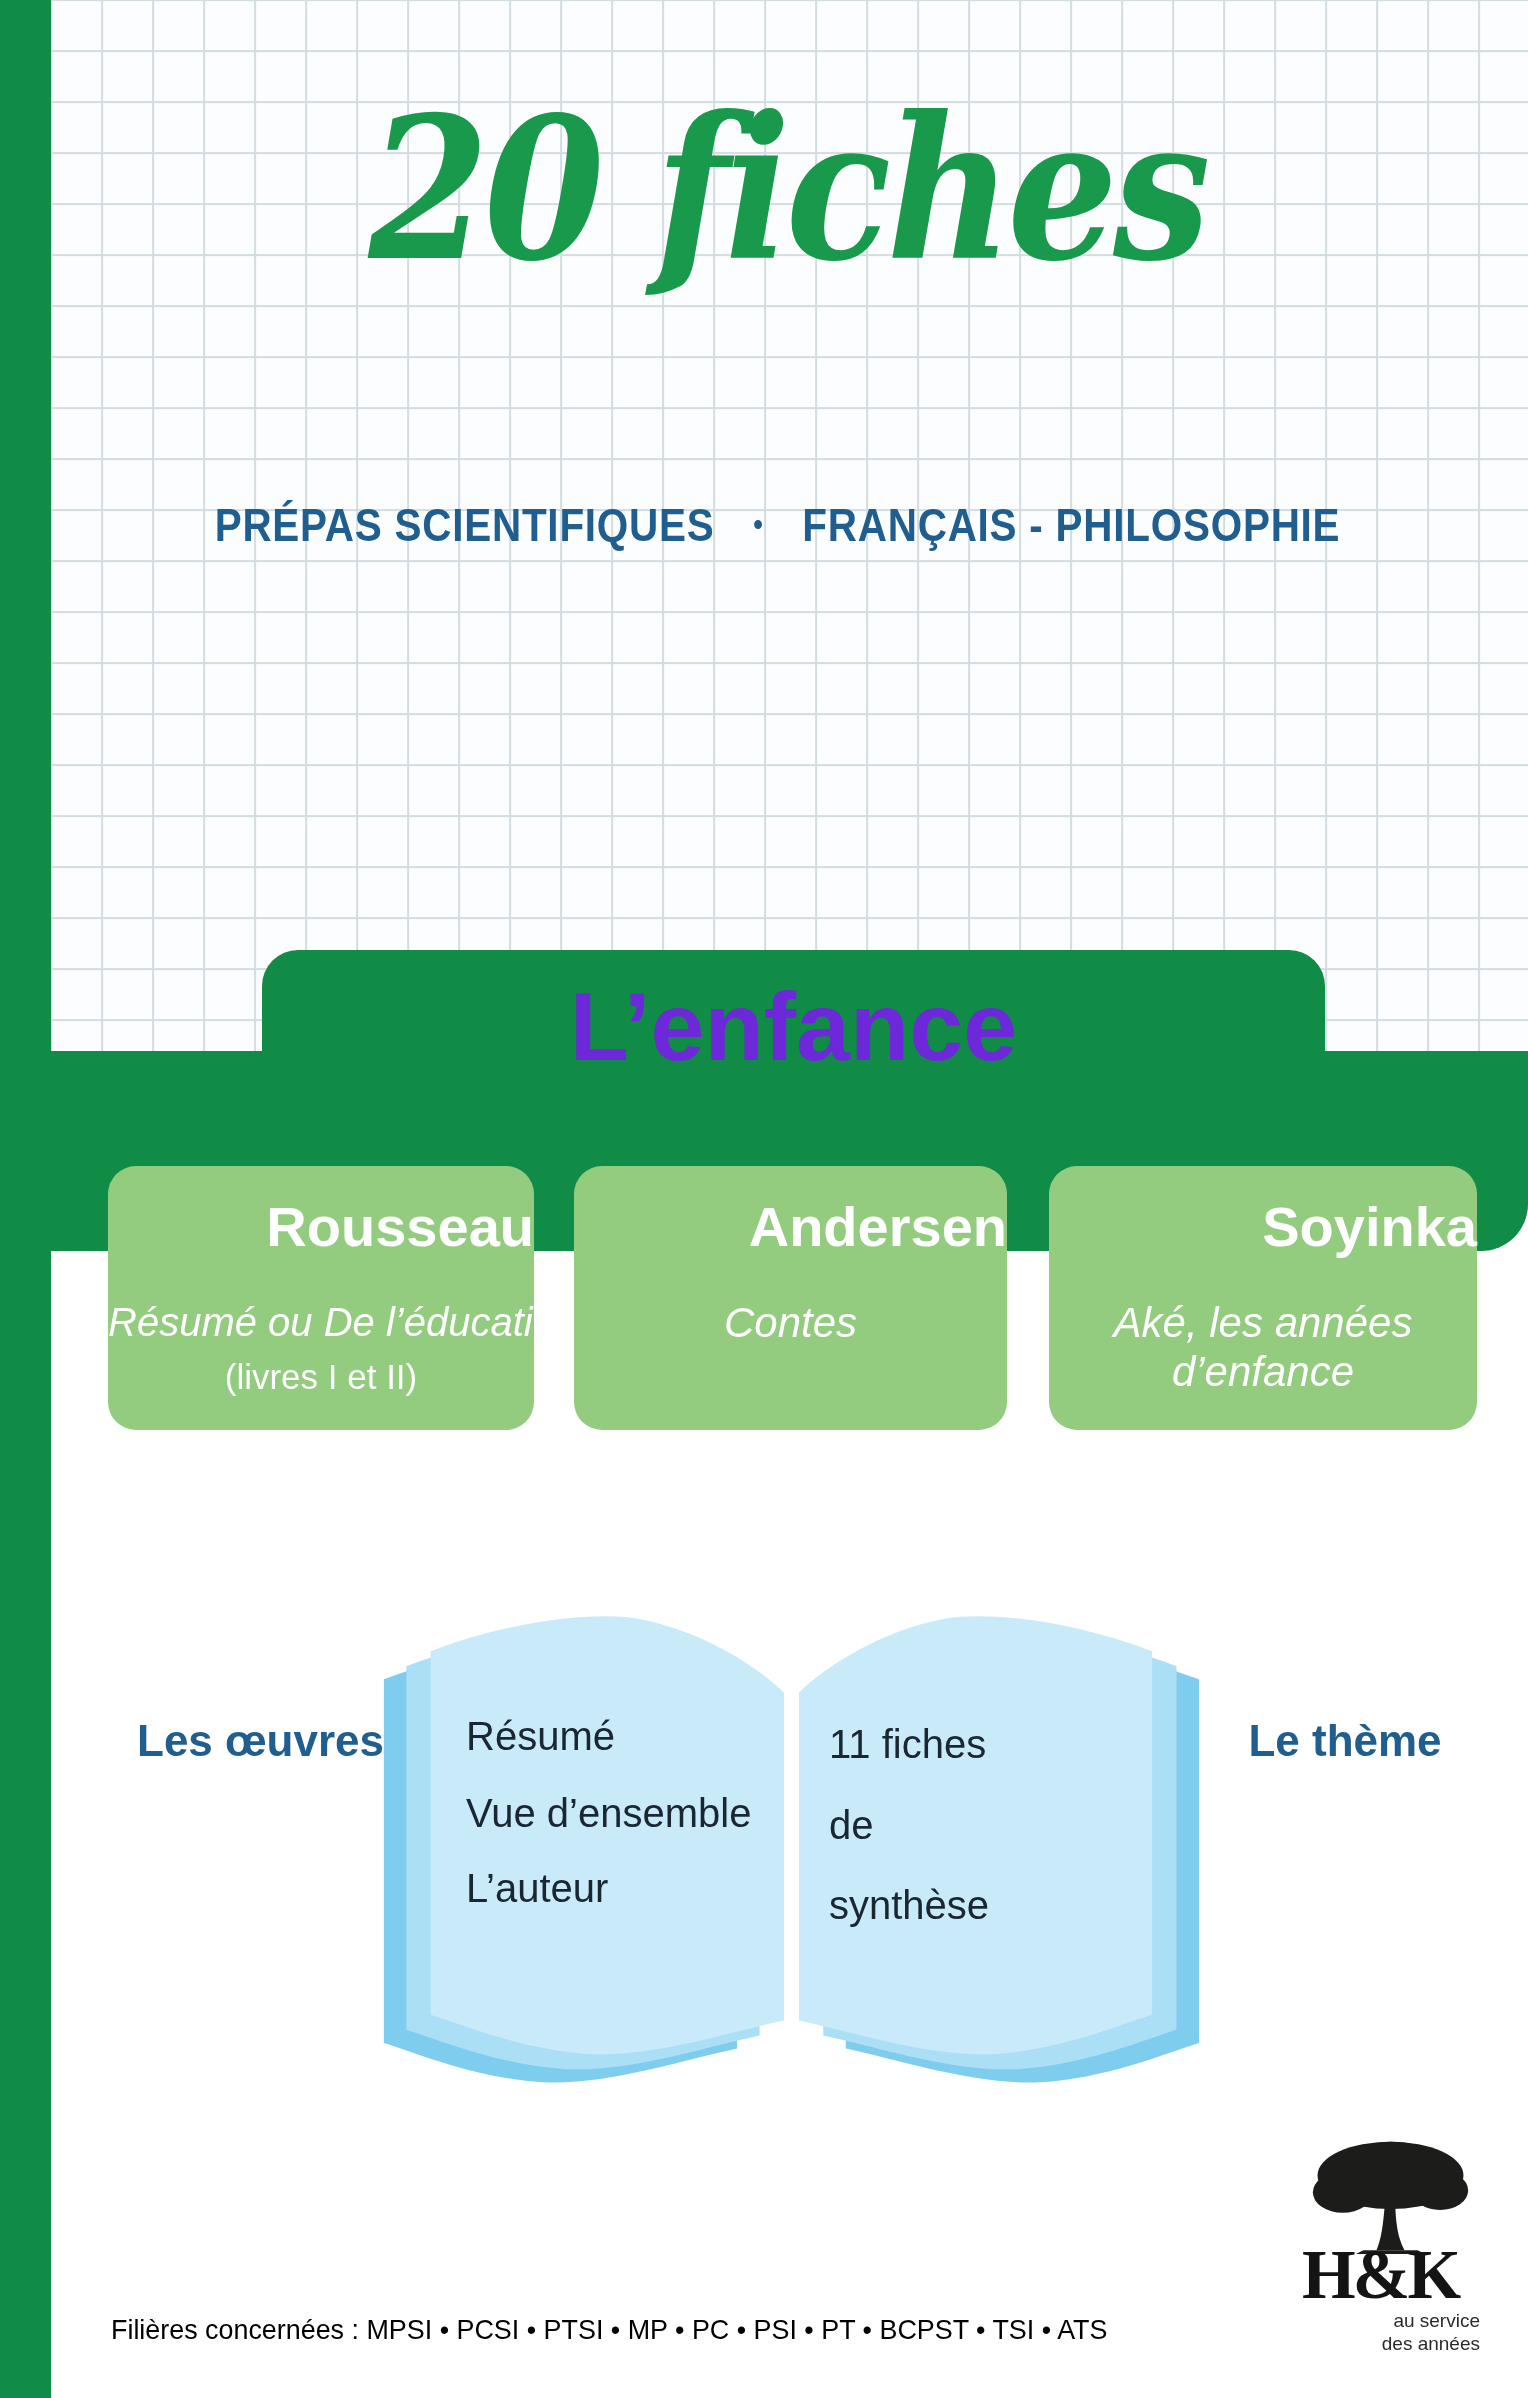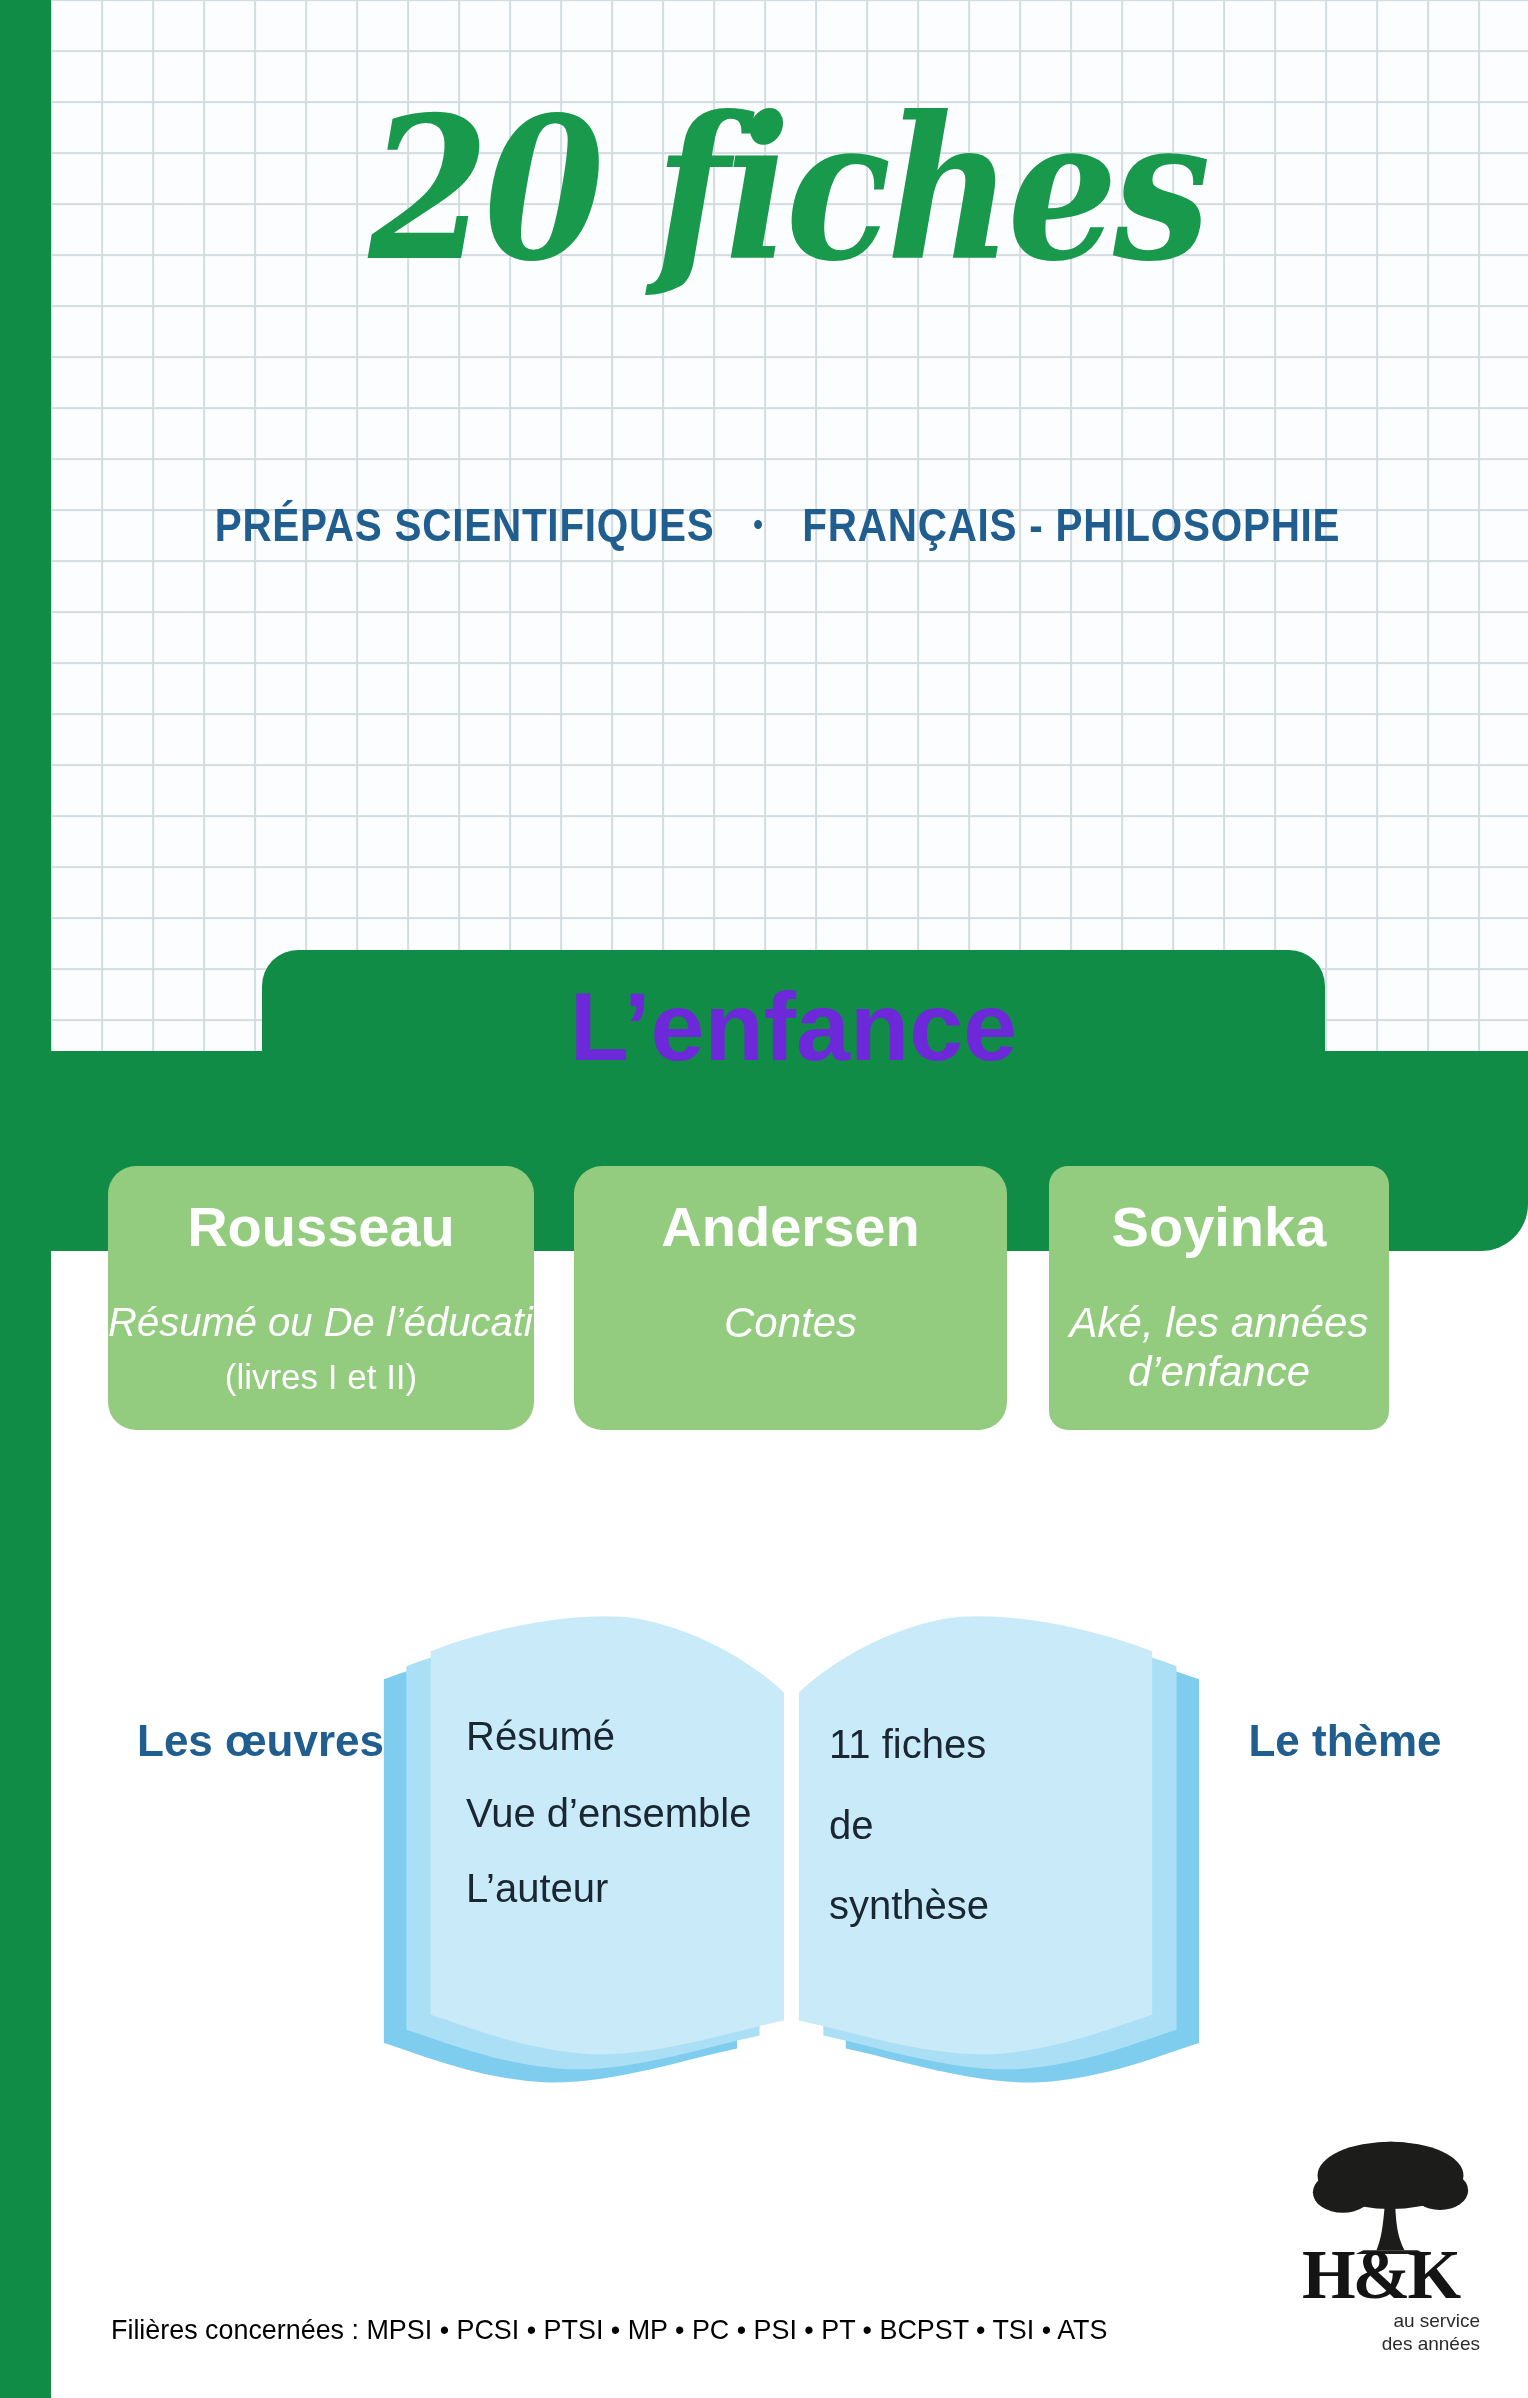--- a/index.html
+++ b/index.html
@@ -35,22 +35,22 @@
   }
   .series-dot{font-size:32px;line-height:47px;}
   
   .banner-tab{position:absolute;left:262px;top:950px;width:1063px;height:150px;background:#108c46;border-radius:36px 36px 0 0;z-index:3;}
   .banner-band{position:absolute;left:0;top:1051px;width:1528px;height:200px;background:#108c46;border-radius:0 0 47px 0;z-index:3;}
   .banner-title{position:absolute;left:262px;top:974px;width:1063px;text-align:center;color:#6d28d9;font-size:97px;font-weight:bold;line-height:1.1;z-index:4;}
   
   .card{position:absolute;top:1166px;height:264px;background:#93cb7f;border-radius:28px;z-index:6;color:#ffffff;}
   .card-1{left:108px;width:426px;}
   .card-2{left:574px;width:433px;}
-  .card-3{left:1049px;width:340px;border-radius:19px;}
-  .card-author{position:absolute;top:28px;left:0;width:100%;text-align:center;font-size:56px;font-weight:bold;}
+  .card-3{left:1049px;width:428px;}
+  .card-author{position:absolute;top:28px;left:0;width:100%;text-align:right;font-size:56px;font-weight:bold;}
   .card-work{position:absolute;top:133px;left:0;width:100%;padding:0 17px;box-sizing:border-box;text-align:center;font-style:italic;font-size:42px;line-height:1.16;}
   .card-work.nowrap{white-space:nowrap;padding:0;font-size:40px;}
   .card-note{position:absolute;top:191px;left:0;width:100%;text-align:center;font-size:35px;}
   
   .book-svg{position:absolute;left:337px;top:1593px;width:862px;height:525px;z-index:2;}
   .page-text{position:absolute;z-index:7;color:#1a2733;font-size:40px;line-height:1;}
   .pl-0{left:466px;top:1716px;}
   .pl-1{left:466px;top:1793px;}
   .pl-2{left:466px;top:1868px;}
   .pr{left:829px;width:281px;}

